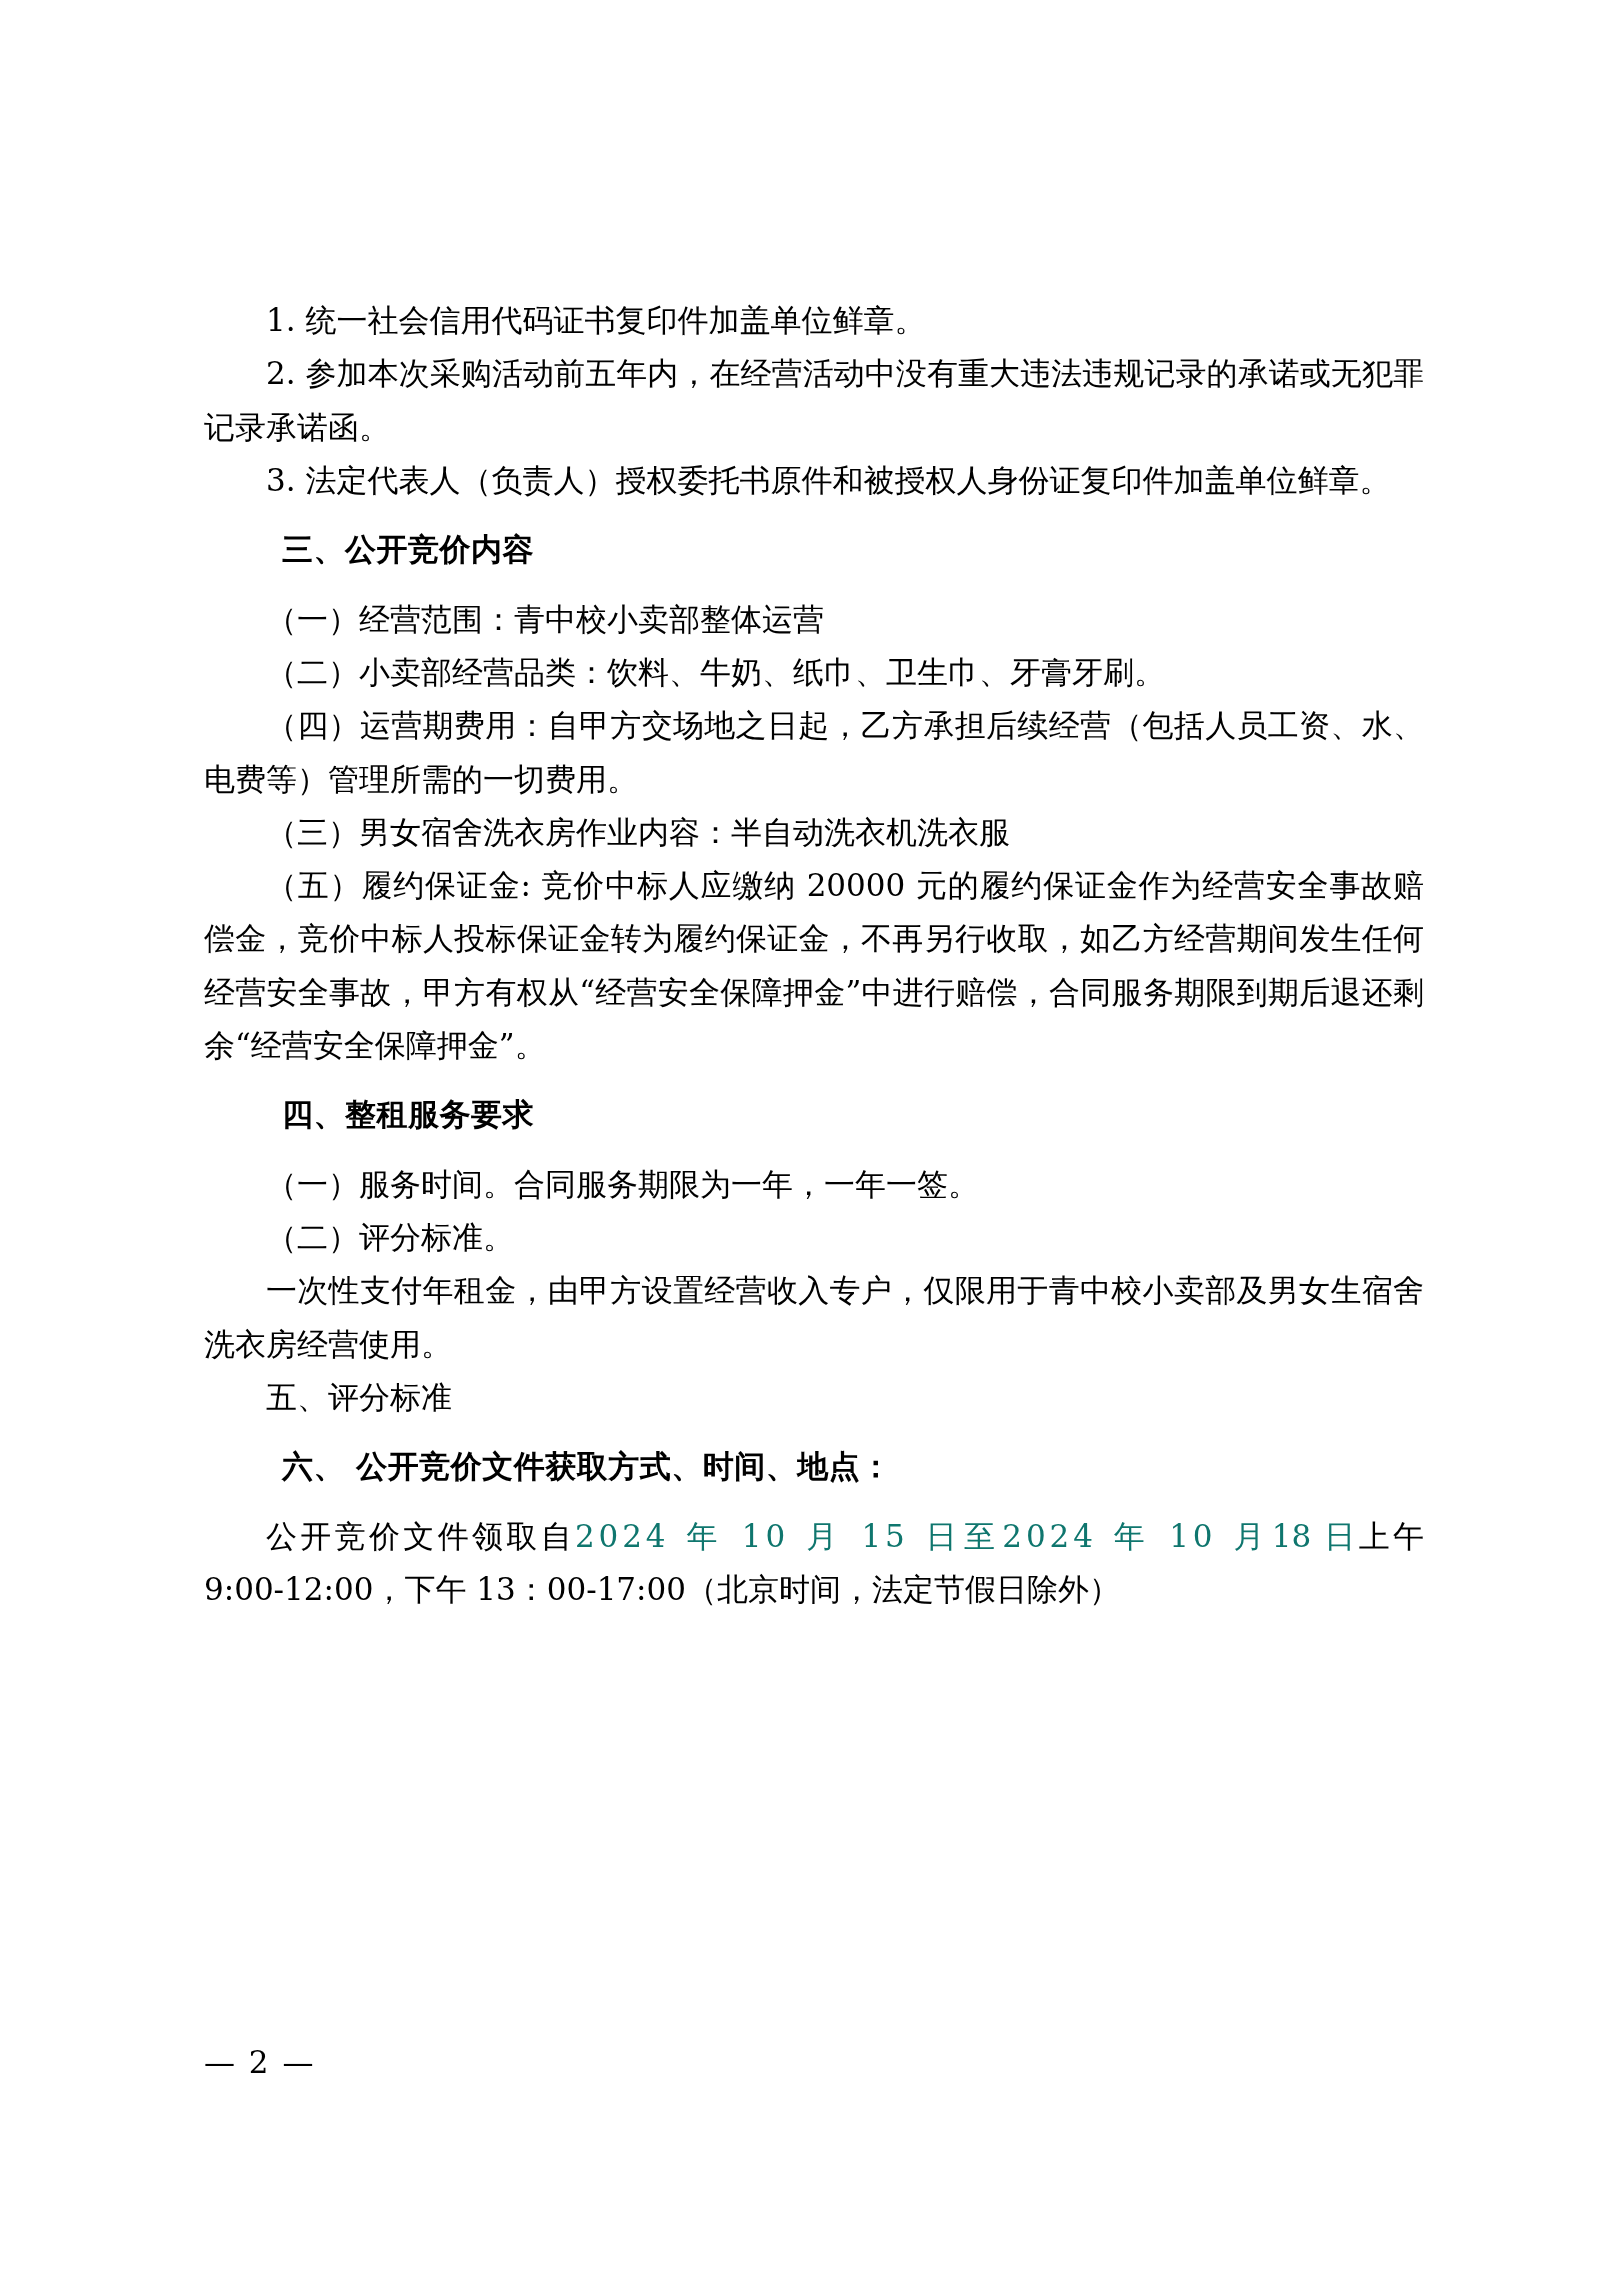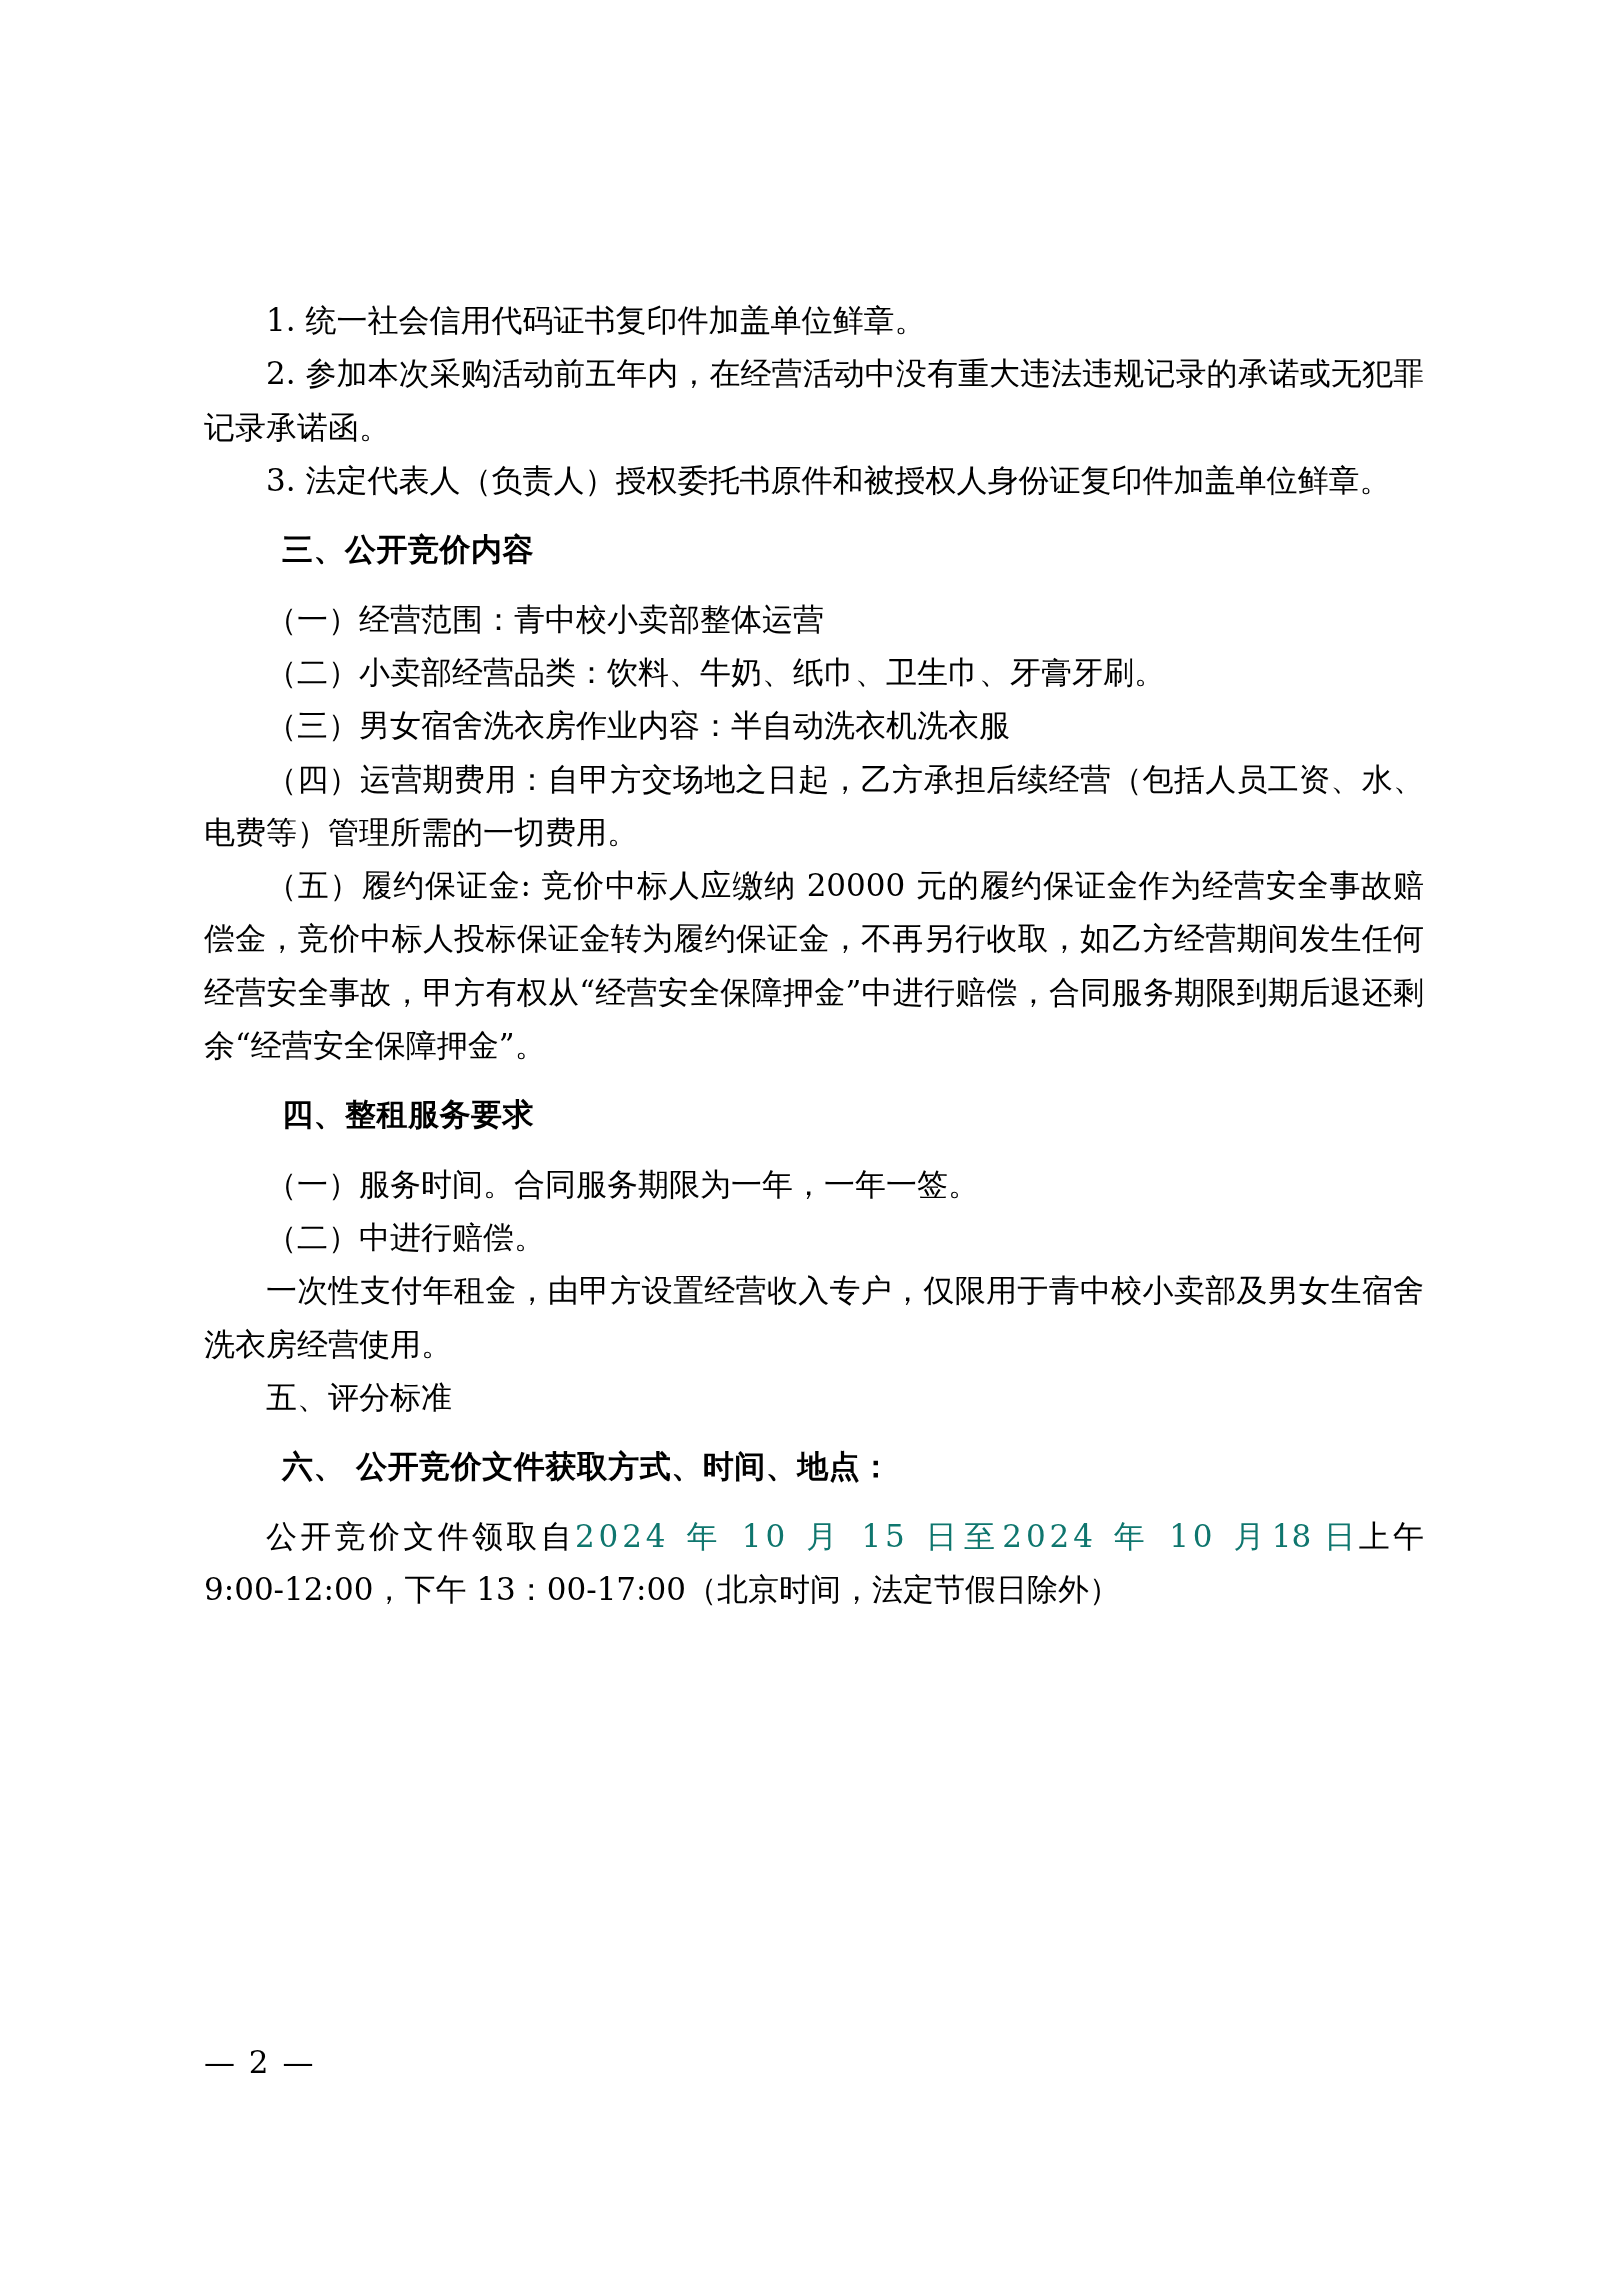--- a/index.html
+++ b/index.html
@@ -68,27 +68,27 @@
 <div class="page">
   <div class="doc-body">
 
     <p class="p">1. 统一社会信用代码证书复印件加盖单位鲜章。</p>
     <p class="p">2. 参加本次采购活动前五年内，在经营活动中没有重大违法违规记录的承诺或无犯罪记录承诺函。</p>
     <p class="p">3. 法定代表人（负责人）授权委托书原件和被授权人身份证复印件加盖单位鲜章。</p>
 
     <p class="heading">三、公开竞价内容</p>
     <p class="p">（一）经营范围：青中校小卖部整体运营</p>
     <p class="p">（二）小卖部经营品类：饮料、牛奶、纸巾、卫生巾、牙膏牙刷。</p>
+    <p class="p">（四）运营期费用：自甲方交场地之日起，乙方承担后续经营（包括人员工资、水、电费等）管理所需的一切费用。</p>
     <p class="p">（三）男女宿舍洗衣房作业内容：半自动洗衣机洗衣服</p>
-    <p class="p">（四）运营期费用：自甲方交场地之日起，乙方承担后续经营（包括人员工资、水、电费等）管理所需的一切费用。</p>
     <p class="p">（五）履约保证金: 竞价中标人应缴纳 20000 元的履约保证金作为经营安全事故赔偿金，竞价中标人投标保证金转为履约保证金，不再另行收取，如乙方经营期间发生任何经营安全事故，甲方有权从“经营安全保障押金”中进行赔偿，合同服务期限到期后退还剩余“经营安全保障押金”。</p>
 
     <p class="heading">四、整租服务要求</p>
     <p class="p">（一）服务时间。合同服务期限为一年，一年一签。</p>
-    <p class="p">（二）中进行赔偿。</p>
+    <p class="p">（二）评分标准。</p>
     <p class="p">一次性支付年租金，由甲方设置经营收入专户，仅限用于青中校小卖部及男女生宿舍洗衣房经营使用。</p>
 
     <p class="heading-serif">五、评分标准</p>
 
     <p class="heading">六、 公开竞价文件获取方式、时间、地点：</p>
 
     <p class="p"><span>公开竞价文件领取自</span><span class="underline-red spaced">2024 年 10 月 15 日至2024 年 10 月</span><span class="underline-red">18 日</span><span>上午 9:00-12:00，下午 13：00-17:00（北京时间，法定节假日除外）</span></p>
 
   </div>
 

